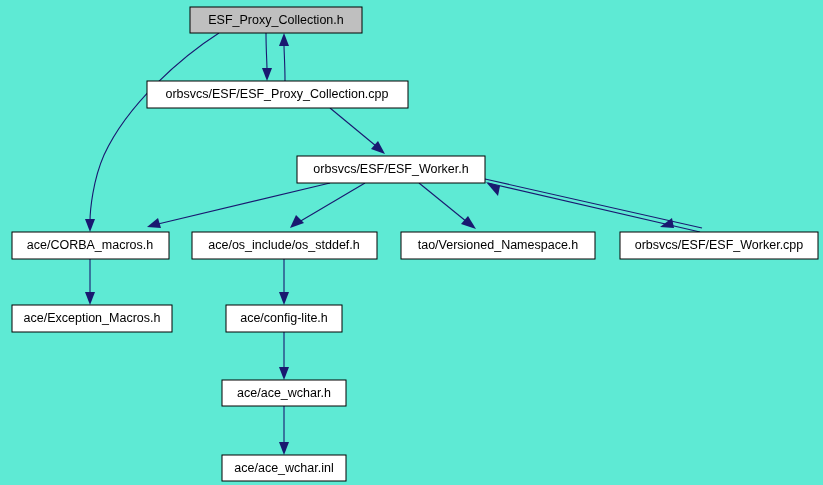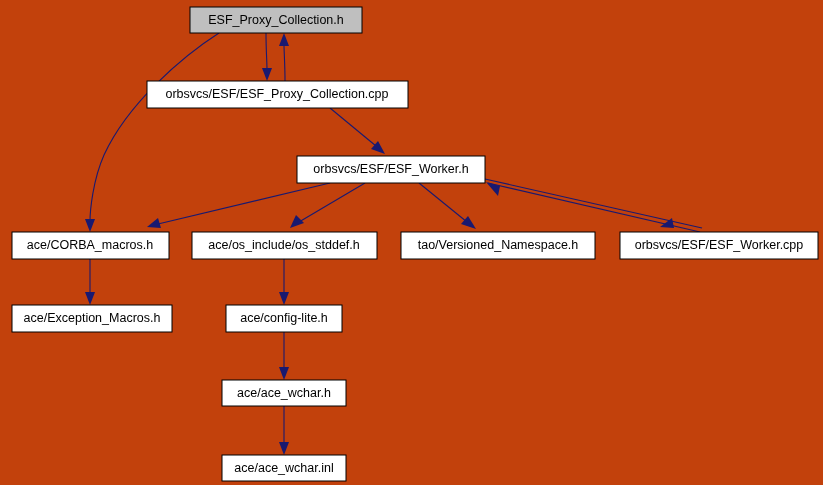--- a/index.html
+++ b/index.html
@@ -4,21 +4,21 @@
 <style>
   html, body {
     margin: 0;
     padding: 0;
     background: #ffffff;
   }
   #diagram-root {
     position: relative;
     width: 823px;
     height: 485px;
-    background: #c2410c;
+    background: #5eead4;
     font-family: "Liberation Sans", sans-serif;
     overflow: hidden;
   }
   svg#graph {
     position: absolute;
     left: 0;
     top: 0;
     width: 823px;
     height: 485px;
   }

